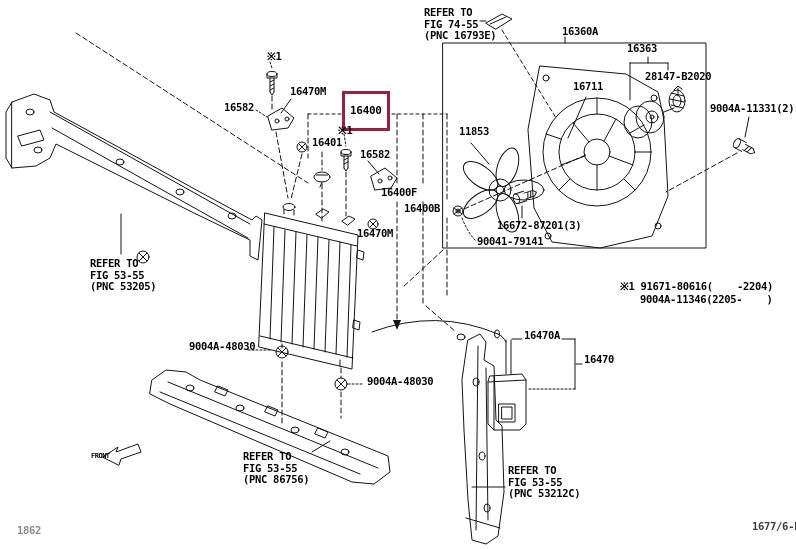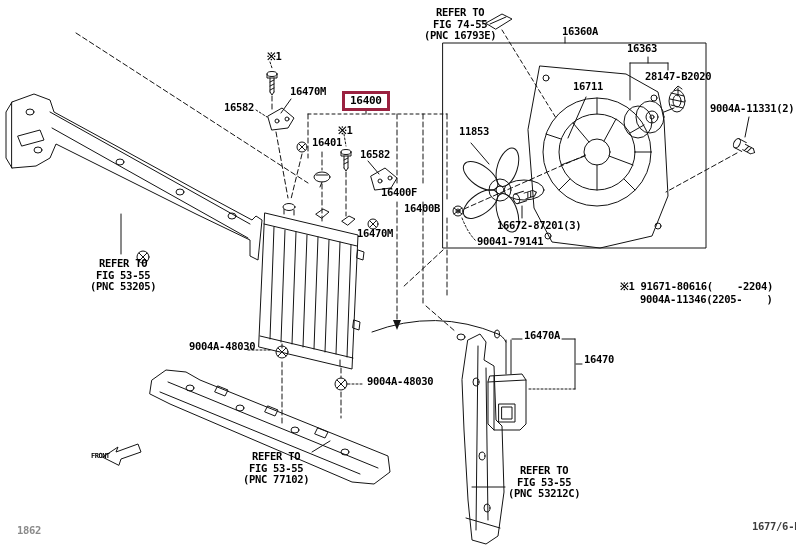--- a/index.html
+++ b/index.html
@@ -2,24 +2,24 @@
 <html><head>
 <meta charset="utf-8">
 <style>
   html,body{margin:0;padding:0;background:#fff;}
   #stage{position:relative;width:796px;height:549px;background:#ffffff;overflow:hidden;
          font-family:"DejaVu Sans Mono",monospace;}
   #art{position:absolute;left:0;top:0;}
   .lbl{position:absolute;font:700 10.5px "DejaVu Sans Mono",monospace;color:#000;
        white-space:pre;line-height:11px;letter-spacing:-0.3px;}
   .note{position:absolute;font:700 10.5px "DejaVu Sans Mono",monospace;color:#000;
-        white-space:pre;line-height:11.5px;letter-spacing:-0.3px;text-align:center;}
+        white-space:pre;line-height:11.5px;letter-spacing:-0.3px;}
   .pnc-box{position:absolute;border:3px solid #9a2140;background:#fff;
            font:700 11px "DejaVu Sans Mono",monospace;line-height:14px;
-           padding:0 5px;color:#000;letter-spacing:-0.3px;}
+           padding:10px 5px;color:#000;letter-spacing:-0.3px;}
   .tiny{font:700 7px "DejaVu Sans Mono",monospace;letter-spacing:-0.5px;}
   .pageno{color:#8a8a8a;}
   .figcode{color:#3d3d3d;margin-left:20px;}
 </style>
 </head>
 <body>
 
 <div id="stage">
 
 <svg id="art" width="796" height="549" viewBox="0 0 796 549" fill="none" stroke="#141414" stroke-width="1" stroke-linejoin="round" stroke-linecap="round">
@@ -244,21 +244,21 @@
 <div class="note" style="left:640px;top:294px">9004A-11346(2205-    )</div>
 
 <div class="note" style="left:90px;top:258px"><span>REFER TO</span><br><span>FIG 53-55</span><br><span>(PNC 53205)</span></div>
 
 <div class="lbl" style="left:189px;top:341px">9004A-48030</div>
 <div class="lbl" style="left:367px;top:376px">9004A-48030</div>
 
 <div class="lbl" style="left:524px;top:330px">16470A</div>
 <div class="lbl" style="left:584px;top:354px">16470</div>
 
-<div class="note" style="left:243px;top:451px"><span>REFER TO</span><br><span>FIG 53-55</span><br><span>(PNC 77102)</span></div>
+<div class="note" style="left:243px;top:451px"><span>REFER TO</span><br><span>FIG 53-55</span><br><span>(PNC 86756)</span></div>
 
 <div class="note" style="left:508px;top:465px"><span>REFER TO</span><br><span>FIG 53-55</span><br><span>(PNC 53212C)</span></div>
 
 <div class="lbl tiny" style="left:91px;top:452px">FRONT</div>
 
 <div class="lbl pageno" style="left:17px;top:525px">1862</div>
 <div class="lbl figcode" style="left:732px;top:521px">1677/6-D</div>
 
 </div>
 

